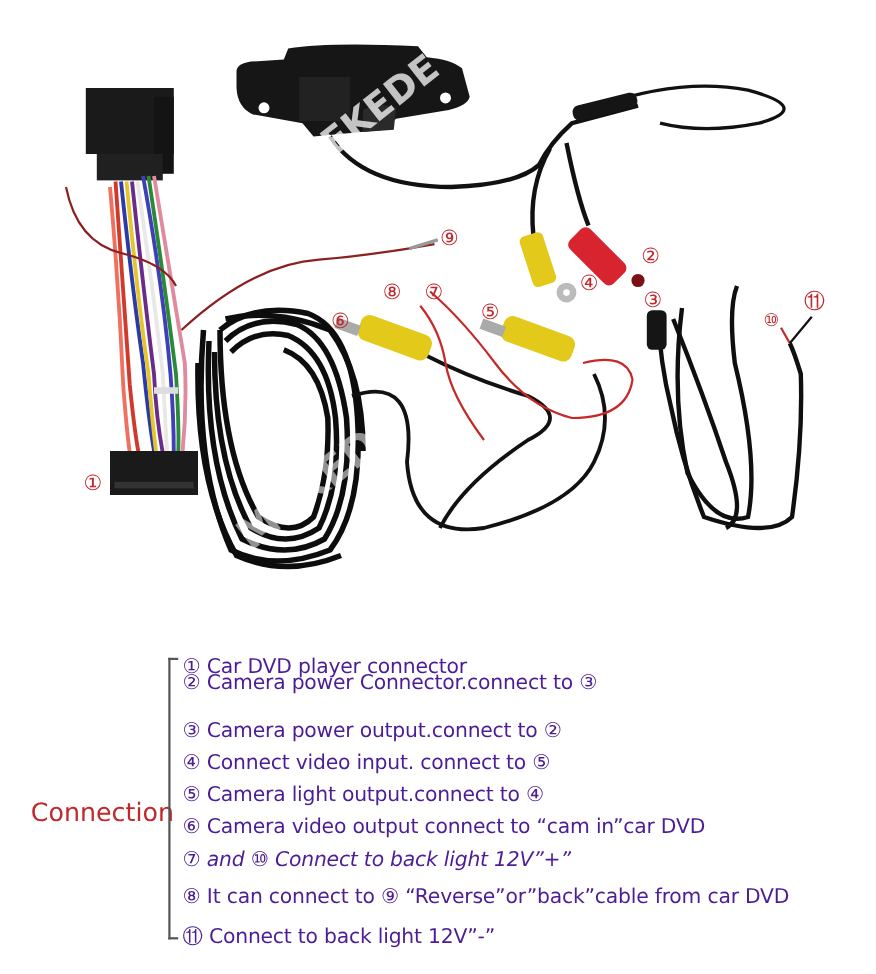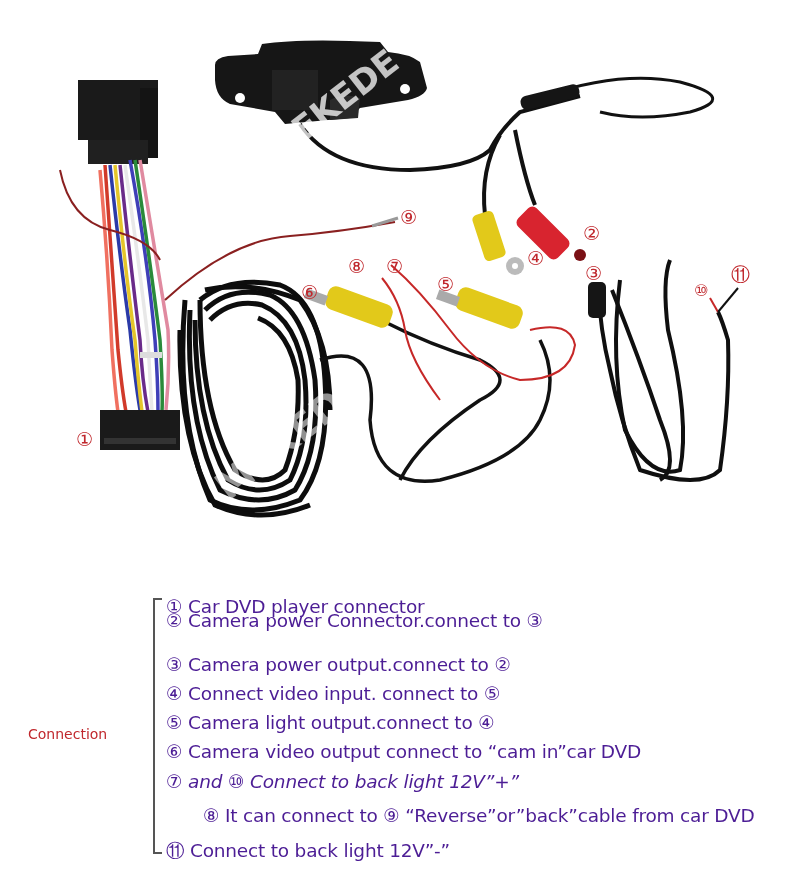--- a/index.html
+++ b/index.html
@@ -1,20 +1,20 @@
 <!DOCTYPE html>
 <html><head>
 <meta charset="utf-8">
 <style>
   html,body{margin:0;padding:0;background:#ffffff;}
   body{width:796px;height:885px;position:relative;overflow:hidden;font-family:"Liberation Sans",sans-serif;}
   #photo{position:absolute;left:0;top:0;width:796px;height:560px;}
   .callout{position:absolute;color:#c0282d;font-family:"DejaVu Sans",sans-serif;font-size:19px;line-height:22px;white-space:nowrap;}
   .bracket{position:absolute;left:153px;top:598px;width:7px;height:252px;border-left:2px solid #555;border-top:2px solid #555;border-bottom:2px solid #555;}
-  .conn-label{position:absolute;left:28px;top:726px;color:#c0282d;font-size:14px;font-family:"DejaVu Sans",sans-serif;}
+  .conn-label{position:absolute;left:28px;top:726px;color:#c0282d;font-size:23px;font-family:"DejaVu Sans",sans-serif;}
   .row{position:absolute;left:166px;color:#4c1d95;font-size:18.5px;font-family:"DejaVu Sans",sans-serif;white-space:nowrap;letter-spacing:-0.2px;}
 </style>
 </head>
 <body>
 
 <div id="photo">
   <svg width="796" height="560" viewBox="0 0 796 560">
 
     <g>
       <path d="M215 65 Q215 58 228 56 L258 54 L262 44 Q300 38 380 42 L388 52 Q410 54 420 62 L427 88 Q425 96 408 100 L360 108 L350 118 L285 124 L275 112 L230 104 Q216 98 215 80 Z" fill="#161616"></path>
@@ -121,15 +121,15 @@
 <div>
   <span class="conn-label">Connection</span>
   <div class="bracket"></div>
   <div class="row" style="top:596px;">① Car DVD player connector</div>
   <div class="row" style="top:610px;text-align:center;">② Camera power Connector.connect to ③</div>
   <div class="row" style="top:654px;">③ Camera power output.connect to ②</div>
   <div class="row" style="top:683px;">④ Connect video input. connect to ⑤</div>
   <div class="row" style="top:712px;">⑤ Camera light output.connect to ④</div>
   <div class="row" style="top:741px;">⑥ Camera video output connect to “cam in”car DVD</div>
   <div class="row" style="top:771px;font-style:italic;">⑦ and ⑩ Connect to back light 12V”+”</div>
-  <div class="row" style="top:805px;margin-left:37px;">⑧ It can connect to ⑨ “Reverse”or”back”cable from car DVD</div>
+  <div class="row" style="top:805px;">⑧ It can connect to ⑨ “Reverse”or”back”cable from car DVD</div>
   <div class="row" style="top:838px;">⑪ Connect to back light 12V”-”</div>
 </div>
 
 </body></html>

